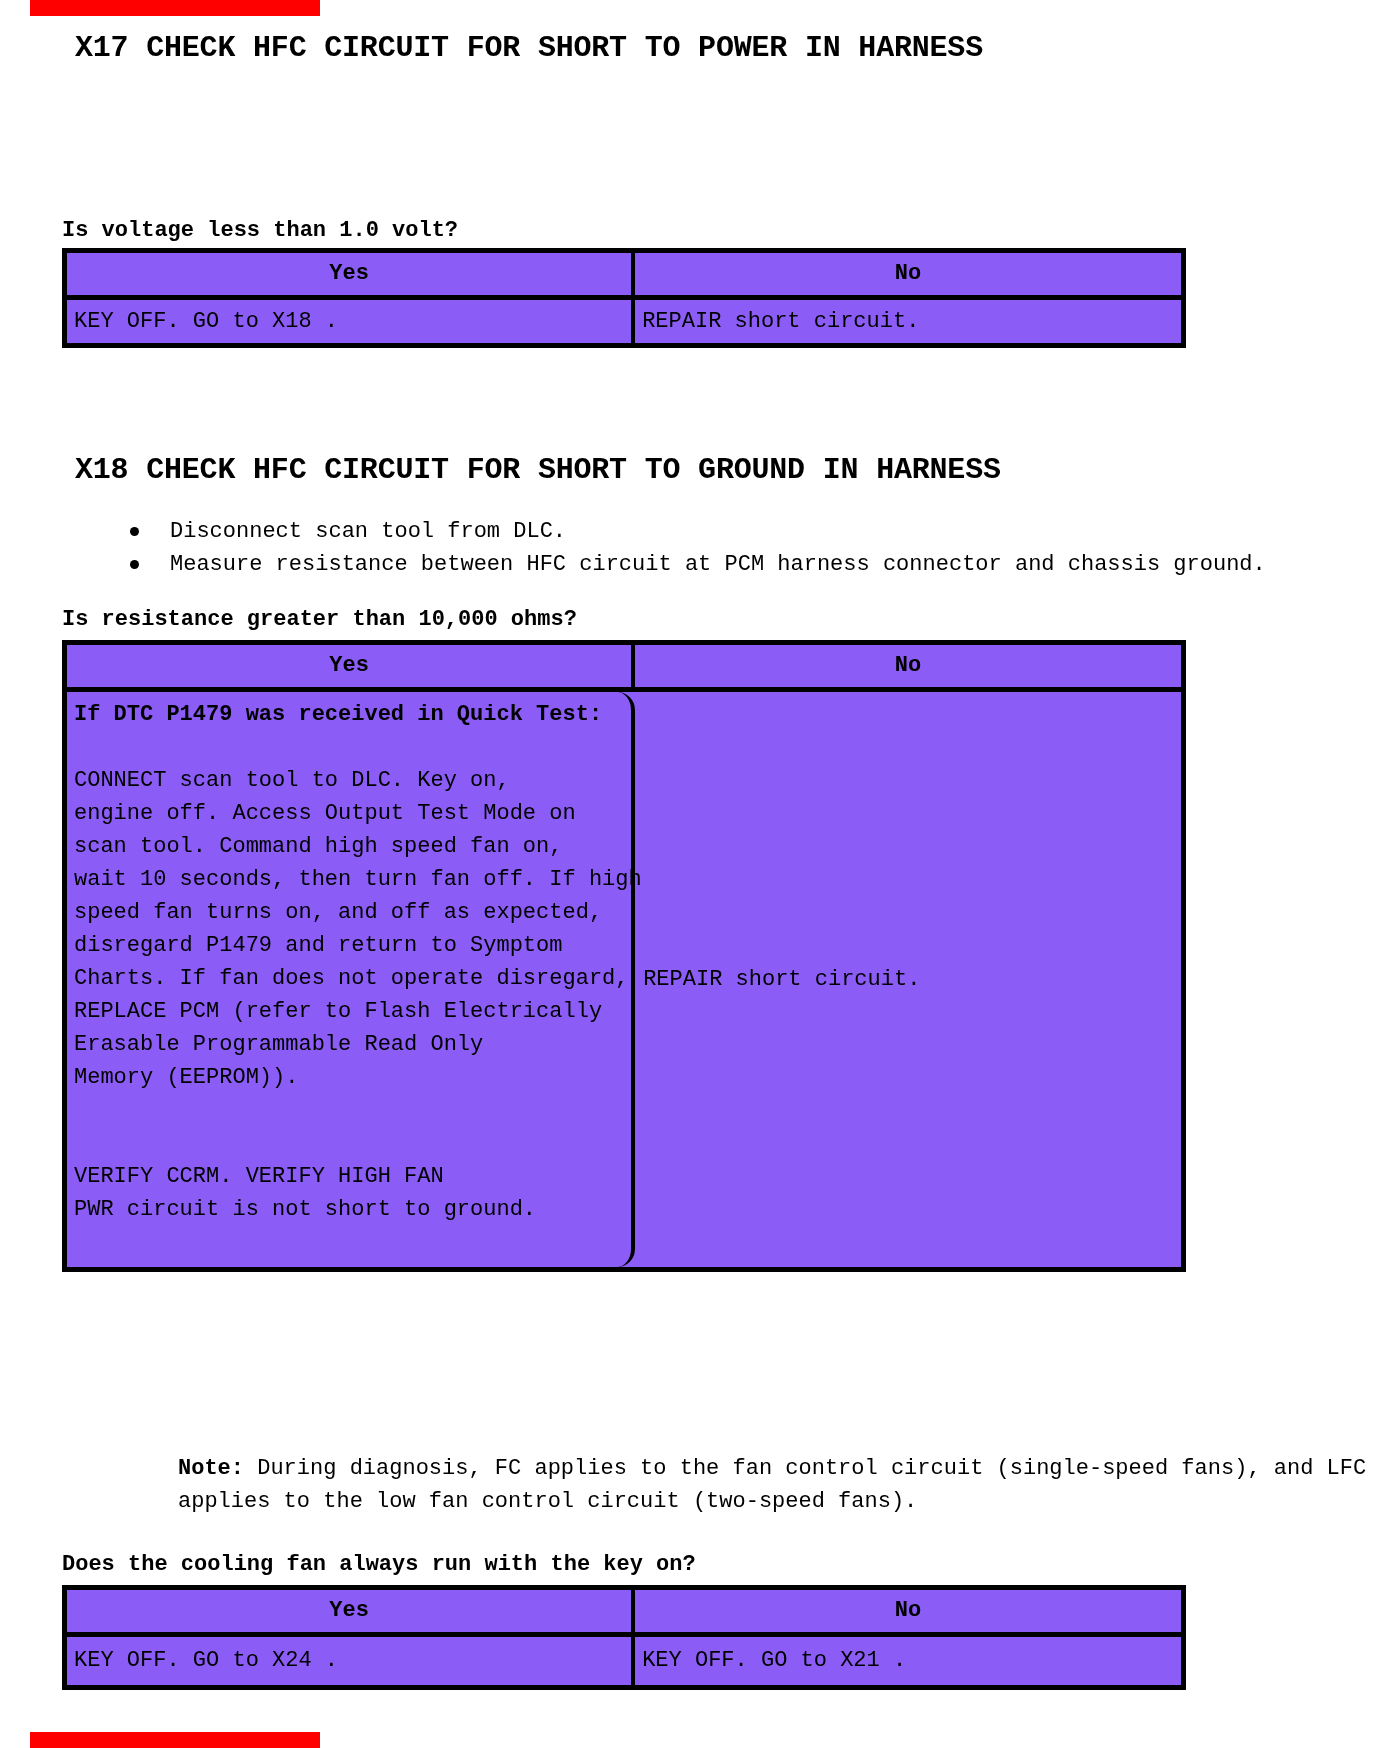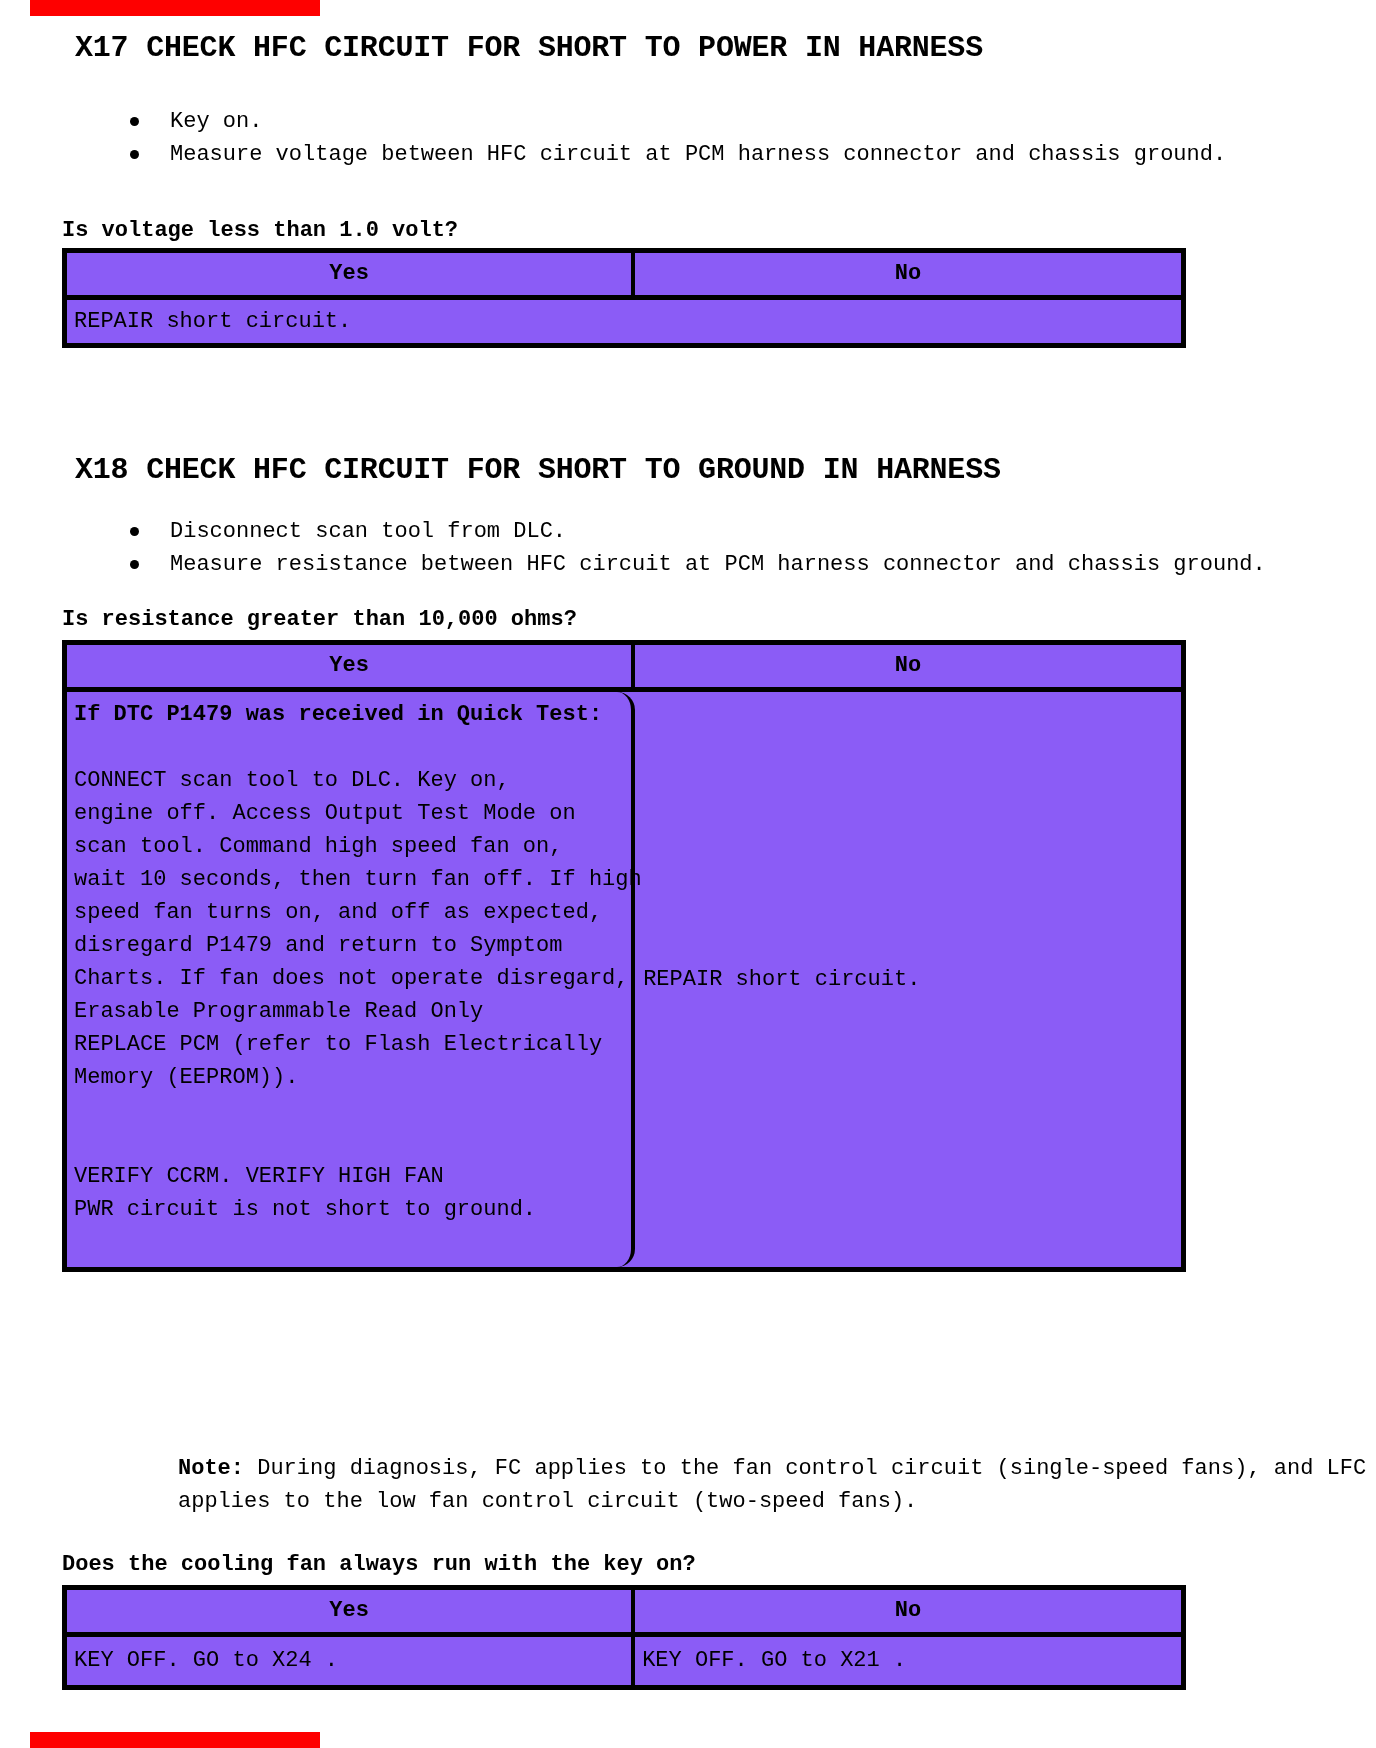--- a/index.html
+++ b/index.html
@@ -66,33 +66,30 @@
 </style>
 </head>
 <body>
 
 <div class="page">
 
   <div class="redbar" id="redbar-top" style="background: rgb(254, 0, 0);"></div>
 
   <div class="heading" style="top:30px">X17 CHECK HFC CIRCUIT FOR SHORT TO POWER IN HARNESS</div>
 
-  <div class="bullets" style="top:105px">
-    <div class="bullet-item">Key on.</div>
-    <div class="bullet-item">Measure voltage between HFC circuit at PCM harness connector and chassis ground.</div>
-  </div>
 
   <div class="question" style="top:217px">Is voltage less than 1.0 volt?</div>
 
   <div class="qtable" id="table-x17" style="top:248px">
     <div class="thead">
       <div class="th yes">Yes</div>
       <div class="th no">No</div>
     </div>
     <div class="tbody simple-row">
+      <div class="td yes">KEY OFF. GO to X18 .</div>
       <div class="td no">REPAIR short circuit.</div>
     </div>
   </div>
 
   <div class="heading" style="top:452px">X18 CHECK HFC CIRCUIT FOR SHORT TO GROUND IN HARNESS</div>
 
   <div class="bullets" style="top:515px">
     <div class="bullet-item">Disconnect scan tool from DLC.</div>
     <div class="bullet-item">Measure resistance between HFC circuit at PCM harness connector and chassis ground.</div>
   </div>
@@ -108,22 +105,22 @@
       <div class="td yes">
         <div class="cell-line bold">If DTC P1479 was received in Quick Test:</div>
         <div class="cell-line"></div>
         <div class="cell-line">CONNECT scan tool to DLC. Key on,</div>
         <div class="cell-line">engine off. Access Output Test Mode on</div>
         <div class="cell-line">scan tool. Command high speed fan on,</div>
         <div class="cell-line">wait 10 seconds, then turn fan off. If high</div>
         <div class="cell-line">speed fan turns on, and off as expected,</div>
         <div class="cell-line">disregard P1479 and return to Symptom</div>
         <div class="cell-line">Charts. If fan does not operate disregard,</div>
+        <div class="cell-line">REPLACE PCM (refer to Flash Electrically</div>
         <div class="cell-line">Erasable Programmable Read Only</div>
-        <div class="cell-line">REPLACE PCM (refer to Flash Electrically</div>
         <div class="cell-line">Memory (EEPROM)).</div>
         <div class="cell-line"></div>
         <div class="cell-line"></div>
         <div class="cell-line">VERIFY CCRM. VERIFY HIGH FAN</div>
         <div class="cell-line">PWR circuit is not short to ground.</div>
       </div>
       <div class="td no">REPAIR short circuit.</div>
     </div>
   </div>
 

